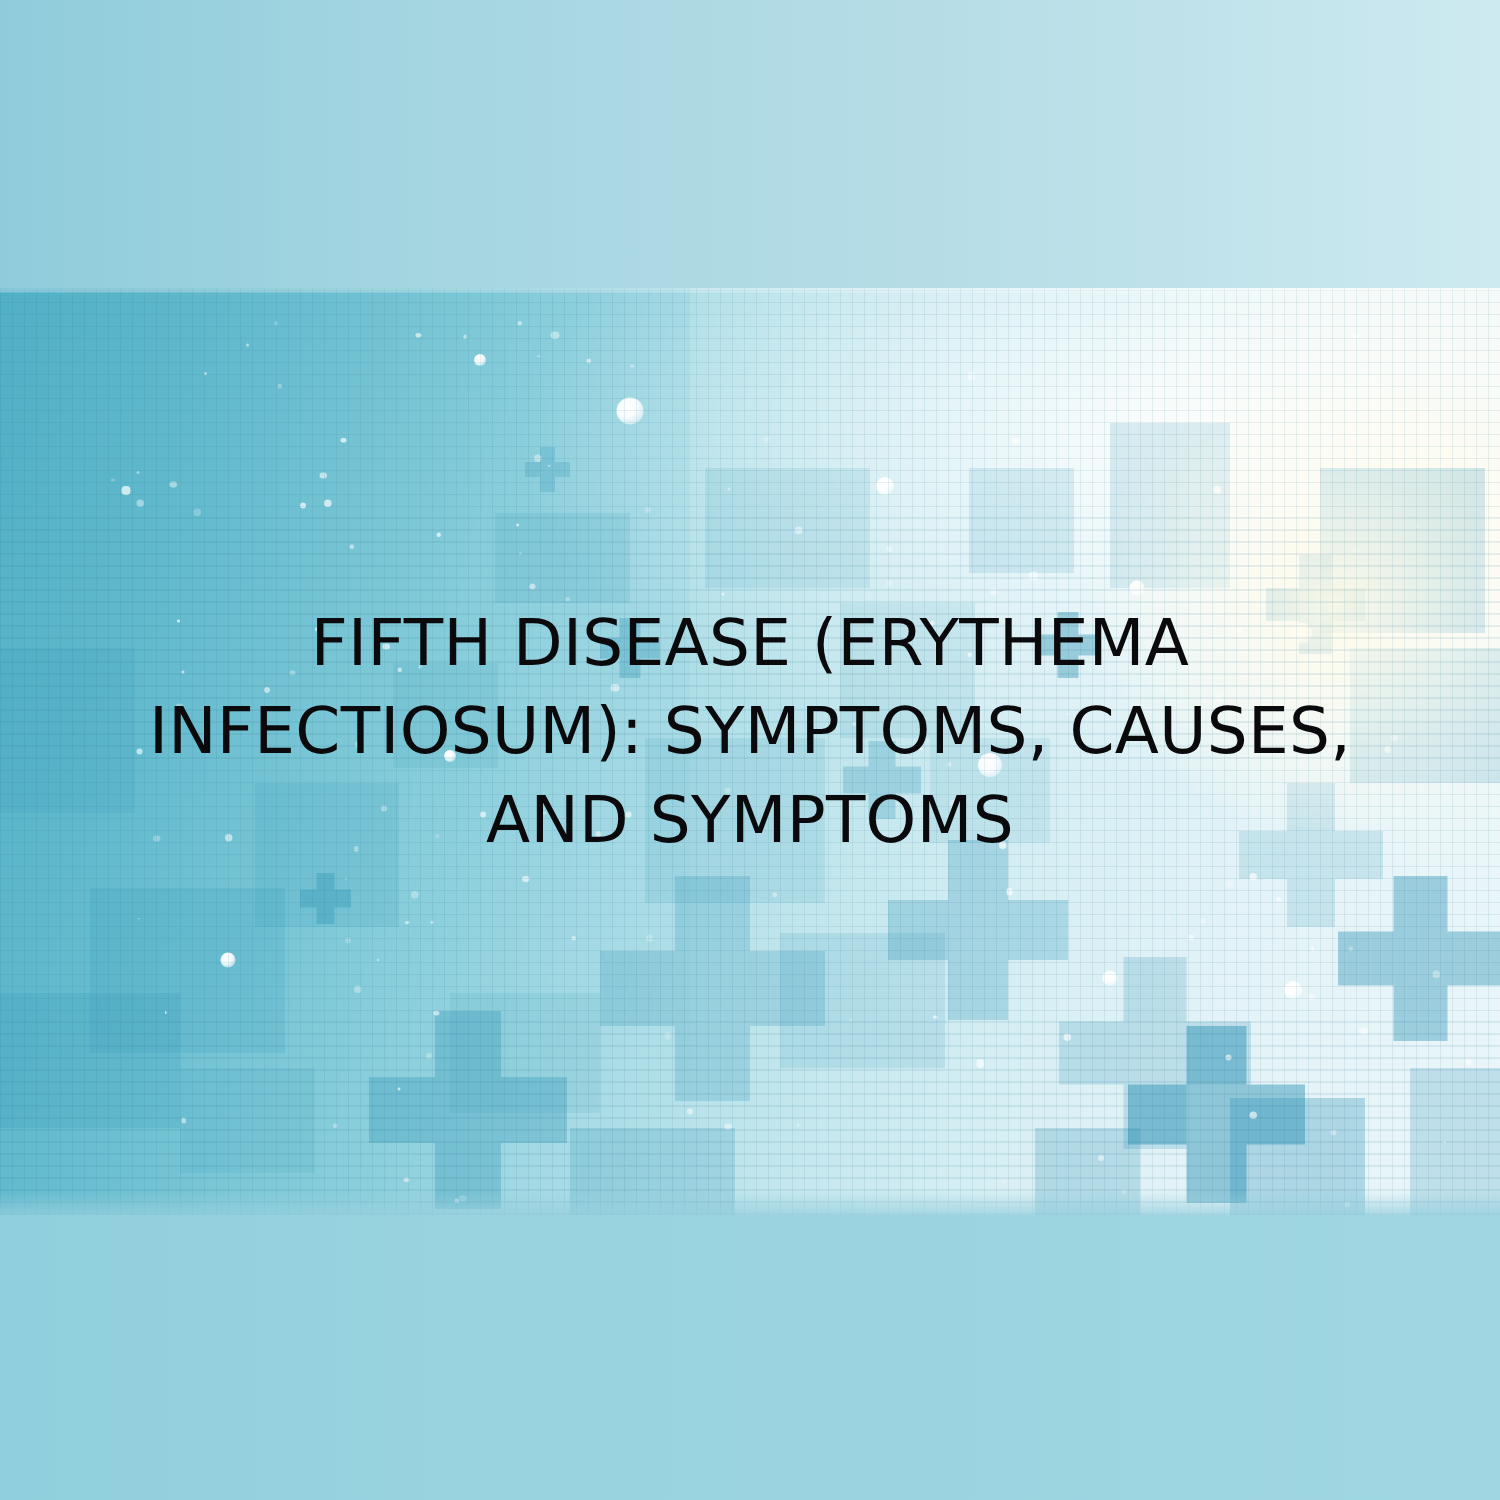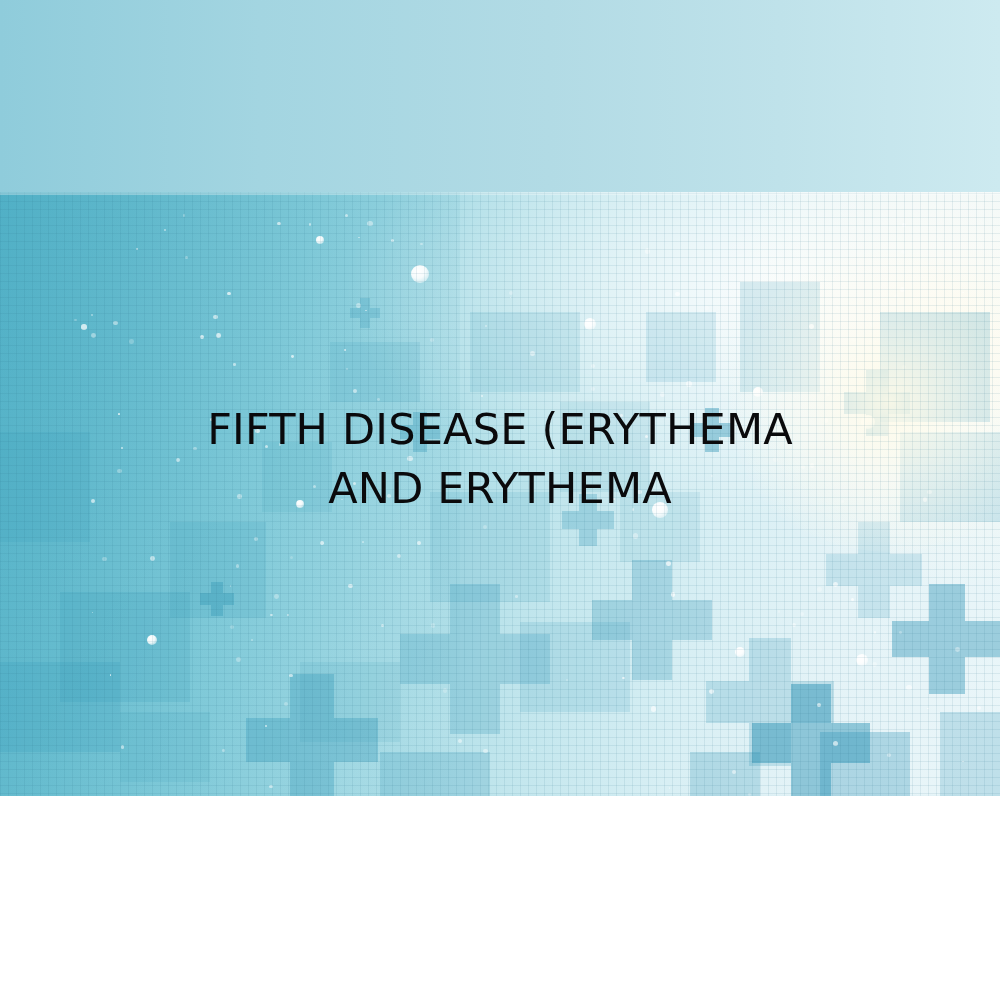--- a/index.html
+++ b/index.html
@@ -10,21 +10,21 @@
   body {
     width: 1000px;
     height: 1000px;
     overflow: hidden;
     font-family: "DejaVu Sans", sans-serif;
   }
 
   #canvas {
     position: relative;
     width: 1000px;
-    height: 796px;
+    height: 1000px;
     overflow: hidden;
     background: #0ea5e9;
   }
 
   
   .band {
     position: absolute;
     left: 0;
     width: 1000px;
   }
@@ -471,17 +471,18 @@
     <div class="grid-overlay dark"></div>
 
     <div class="hero-top-line"></div>
     <div class="hero-bottom-fade"></div>
   </div>
 
   <div class="band band-bottom"></div>
 
   <div id="title-block">
     <span class="tline">FIFTH DISEASE (ERYTHEMA</span>
-    <span class="tline">AND ERYTHEMA</span>
+    <span class="tline">INFECTIOSUM): SYMPTOMS, CAUSES,</span>
+    <span class="tline">AND SYMPTOMS</span>
   </div>
 
 
 </div>
 
 </body></html>

